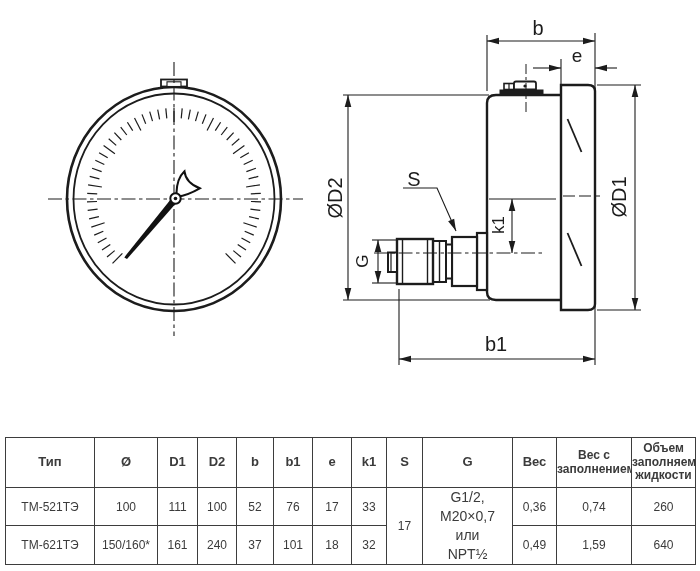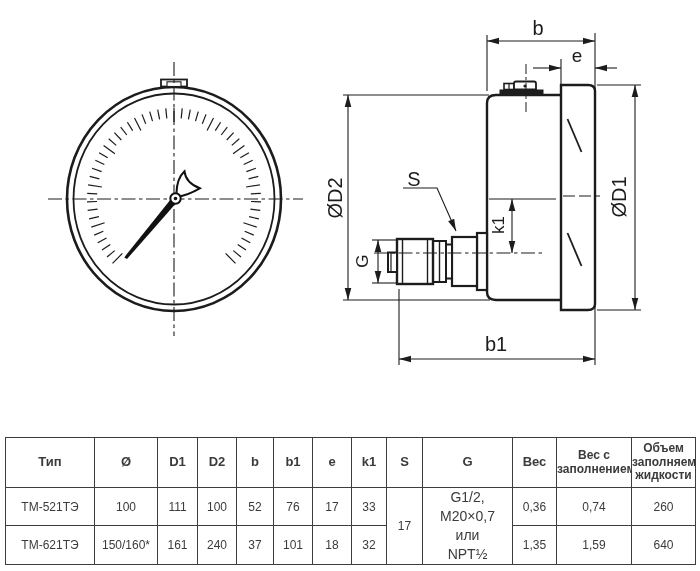--- a/index.html
+++ b/index.html
@@ -256,19 +256,19 @@
     </tr>
     <tr>
       <td>ТМ-621ТЭ</td>
       <td>150/160*</td>
       <td>161</td>
       <td>240</td>
       <td>37</td>
       <td>101</td>
       <td>18</td>
       <td>32</td>
-      <td>1,35</td>
+      <td>0,49</td>
       <td>1,59</td>
       <td>640</td>
     </tr>
   </tbody>
     </table>
 </div>
 
 </body></html>

